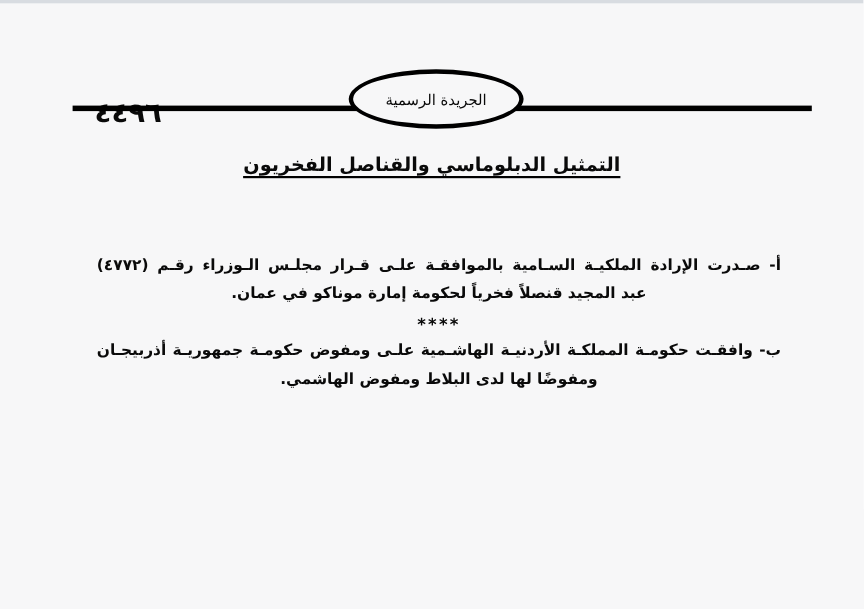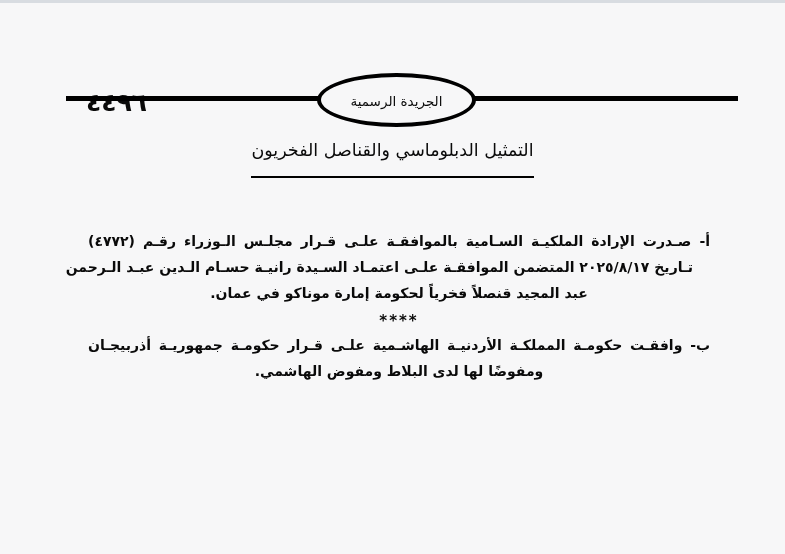--- a/index.html
+++ b/index.html
@@ -27,21 +27,21 @@
     margin-top: 28px;
   }
   .header-rule {
     position: absolute;
     top: 96px; left: 66px;
     width: 672px; height: 5px;
     background: #000;
   }
   .gazette-badge {
     position: absolute;
-    top: 73px; left: 317px;
+    top: 63px; left: 317px;
     width: 159px; height: 54px;
     border: 4px solid #000;
     border-radius: 50%;
     background: #f7f7f8;
     box-sizing: border-box;
     display: flex;
     align-items: center;
     justify-content: center;
   }
   .gazette-badge-label {
@@ -51,23 +51,23 @@
   }
   .section-title-row {
     position: absolute;
     top: 140px; left: 0;
     width: 785px;
     text-align: center;
   }
   .section-title-text {
     display: inline-block;
     font-size: 17.5px;
-    font-weight: normal;
+    font-weight: bold;
     border-bottom: 2.5px solid #000;
-    padding-bottom: 16px;
+    padding-bottom: 0;
   }
   .body-block {
     position: absolute;
     top: 228px;
     left: 88px;
     right: 75px;
     direction: rtl;
     font-size: 14px;
     font-weight: bold;
     line-height: 26px;
@@ -110,26 +110,25 @@
   </div>
 
   <div class="section-title-row">
     <span class="section-title-text" dir="rtl">التمثيل الدبلوماسي والقناصل الفخريون</span>
   </div>
 
   <div class="body-block">
 
     <div class="item">
       <div class="tline"><span class="marker">أ-</span> <span>صـدرت الإرادة الملكيـة السـامية بالموافقـة علـى قـرار مجلـس الـوزراء رقـم (٤٧٧٢)</span></div>
-      <div class="tline indent">تـاريخ ٢٠٢٥/٨/١٧ المتضمن الموافقـة علـى اعتمـاد السـيدة رانيـة حسـام الـدين عبـد الـرحمن</div>
       <div class="tline centered">عبد المجيد قنصلاً فخرياً لحكومة إمارة موناكو في عمان.</div>
     </div>
 
     <div class="stars-separator">****</div>
 
     <div class="item">
-      <div class="tline"><span class="marker">ب-</span> <span>وافقـت حكومـة المملكـة الأردنيـة الهاشـمية علـى قـرار حكومـة جمهوريـة أذربيجـان</span></div>
+      <div class="tline"><span class="marker">ب-</span> <span>وافقـت حكومـة المملكـة الأردنيـة الهاشـمية علـى ومفوض حكومـة جمهوريـة أذربيجـان</span></div>
       <div class="tline centered">ومفوضًا لها لدى البلاط ومفوض الهاشمي.</div>
     </div>
 
   </div>
 
 </div>
 
 </body></html>

